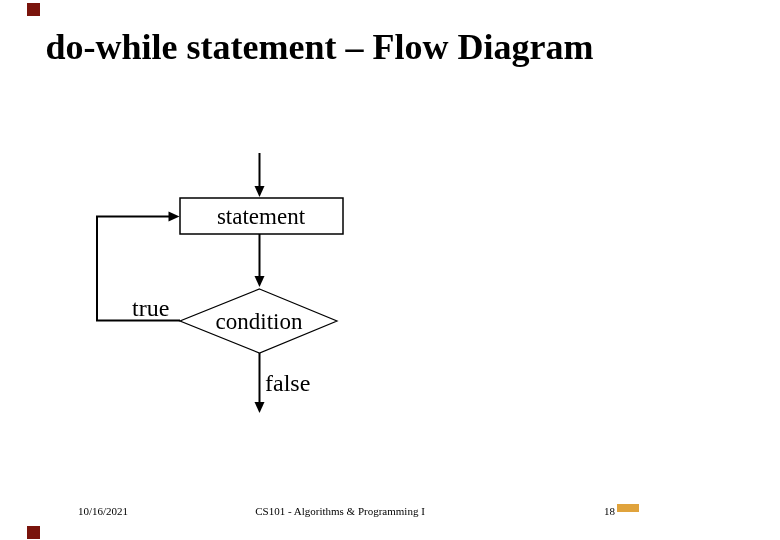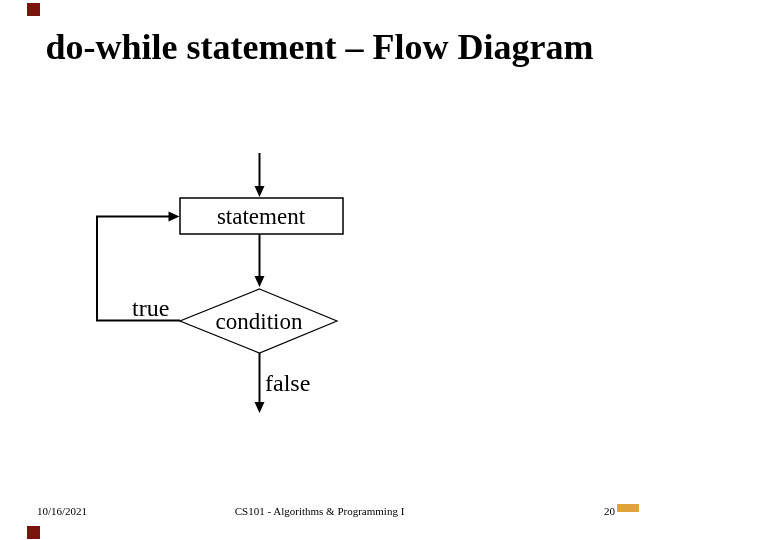--- a/index.html
+++ b/index.html
@@ -69,20 +69,21 @@
   }
   .arrow-head { fill: #000000; stroke: none; }
   
   .footer-item {
     position: absolute;
     top: 505px;
     font-size: 11px;
     line-height: 13px;
     color: #000000;
     white-space: nowrap;
+    margin-left: 41px;
   }
   .footer-date { left: 37px; }
   .footer-course { left: 0; right: 0; text-align: center; }
   .footer-page { right: 24px; }
 </style>
 </head>
 <body>
 
 <div class="slide">
 
@@ -118,15 +119,15 @@
 
     <g>
       <line class="flow-line" x1="259.5" y1="353" x2="259.5" y2="403"></line>
       <polygon class="arrow-head" points="254.5,402 264.5,402 259.5,413"></polygon>
     </g>
     <text class="branch-label" x="265" y="391">false</text>
   </svg>
 
   <div class="footer-item footer-date">10/16/2021</div>
   <div class="footer-item footer-course">CS101 - Algorithms &amp; Programming I</div>
-  <div class="footer-item footer-page">20</div>
+  <div class="footer-item footer-page">18</div>
 
 </div>
 
 </body></html>

